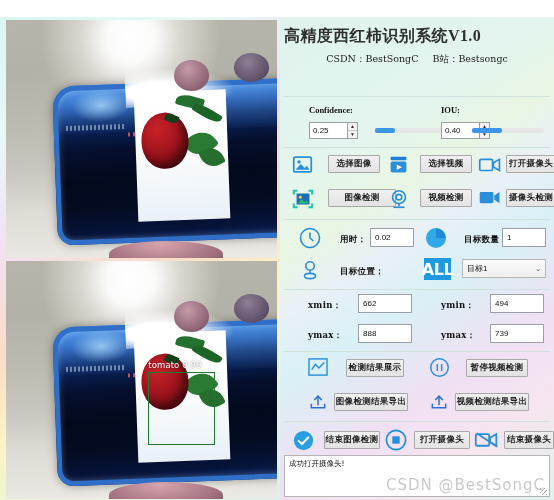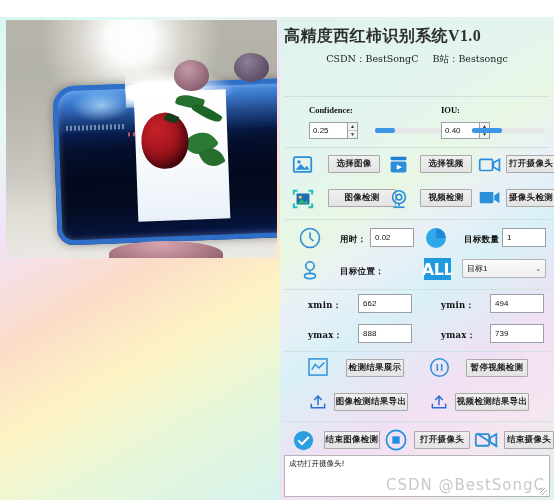--- a/index.html
+++ b/index.html
@@ -184,20 +184,42 @@
           <div class="leaf c"></div>
             <div class="leaf d"></div>
           <div class="tomato"></div>
         </div>
         <div class="finger f1"></div>
         <div class="finger f2"></div>
         <div class="hand"></div>
       </div>
     </div>
 
+    <div class="imgbox">
+      <div class="photo">
+        <div class="phone"></div>
+        <div class="phone-bezel"></div>
+        <div class="glare"></div>
+        <div class="phone-top-white"></div>
+        <div class="statusline"></div>
+        <div class="dots"></div>
+        <div class="screen-img">
+          <div class="leaf a"></div>
+            <div class="leaf b"></div>
+          <div class="leaf c"></div>
+            <div class="leaf d"></div>
+          <div class="tomato"></div>
+        </div>
+        <div class="finger f1"></div>
+        <div class="finger f2"></div>
+        <div class="hand"></div>
+        <div class="detbox" style="left: 52.5%; top: 46.5%; width: 24.5%; height: 31%; border-color: rgb(29, 122, 46);"></div>
+        <div class="detlabel" style="left:52.5%;top:41.5%;">tomato 0.90</div>
+      </div>
+    </div>
 
   </div>
 
   <div class="right">
 
     <div class="section s-head">
       <div class="title-main">高精度西红柿识别系统V1.0</div>
       <div class="title-sub">
         <span>CSDN：</span><span>BestSongC</span><span class="gap"></span><span>B站：</span><span>Bestsongc</span>
       </div>

